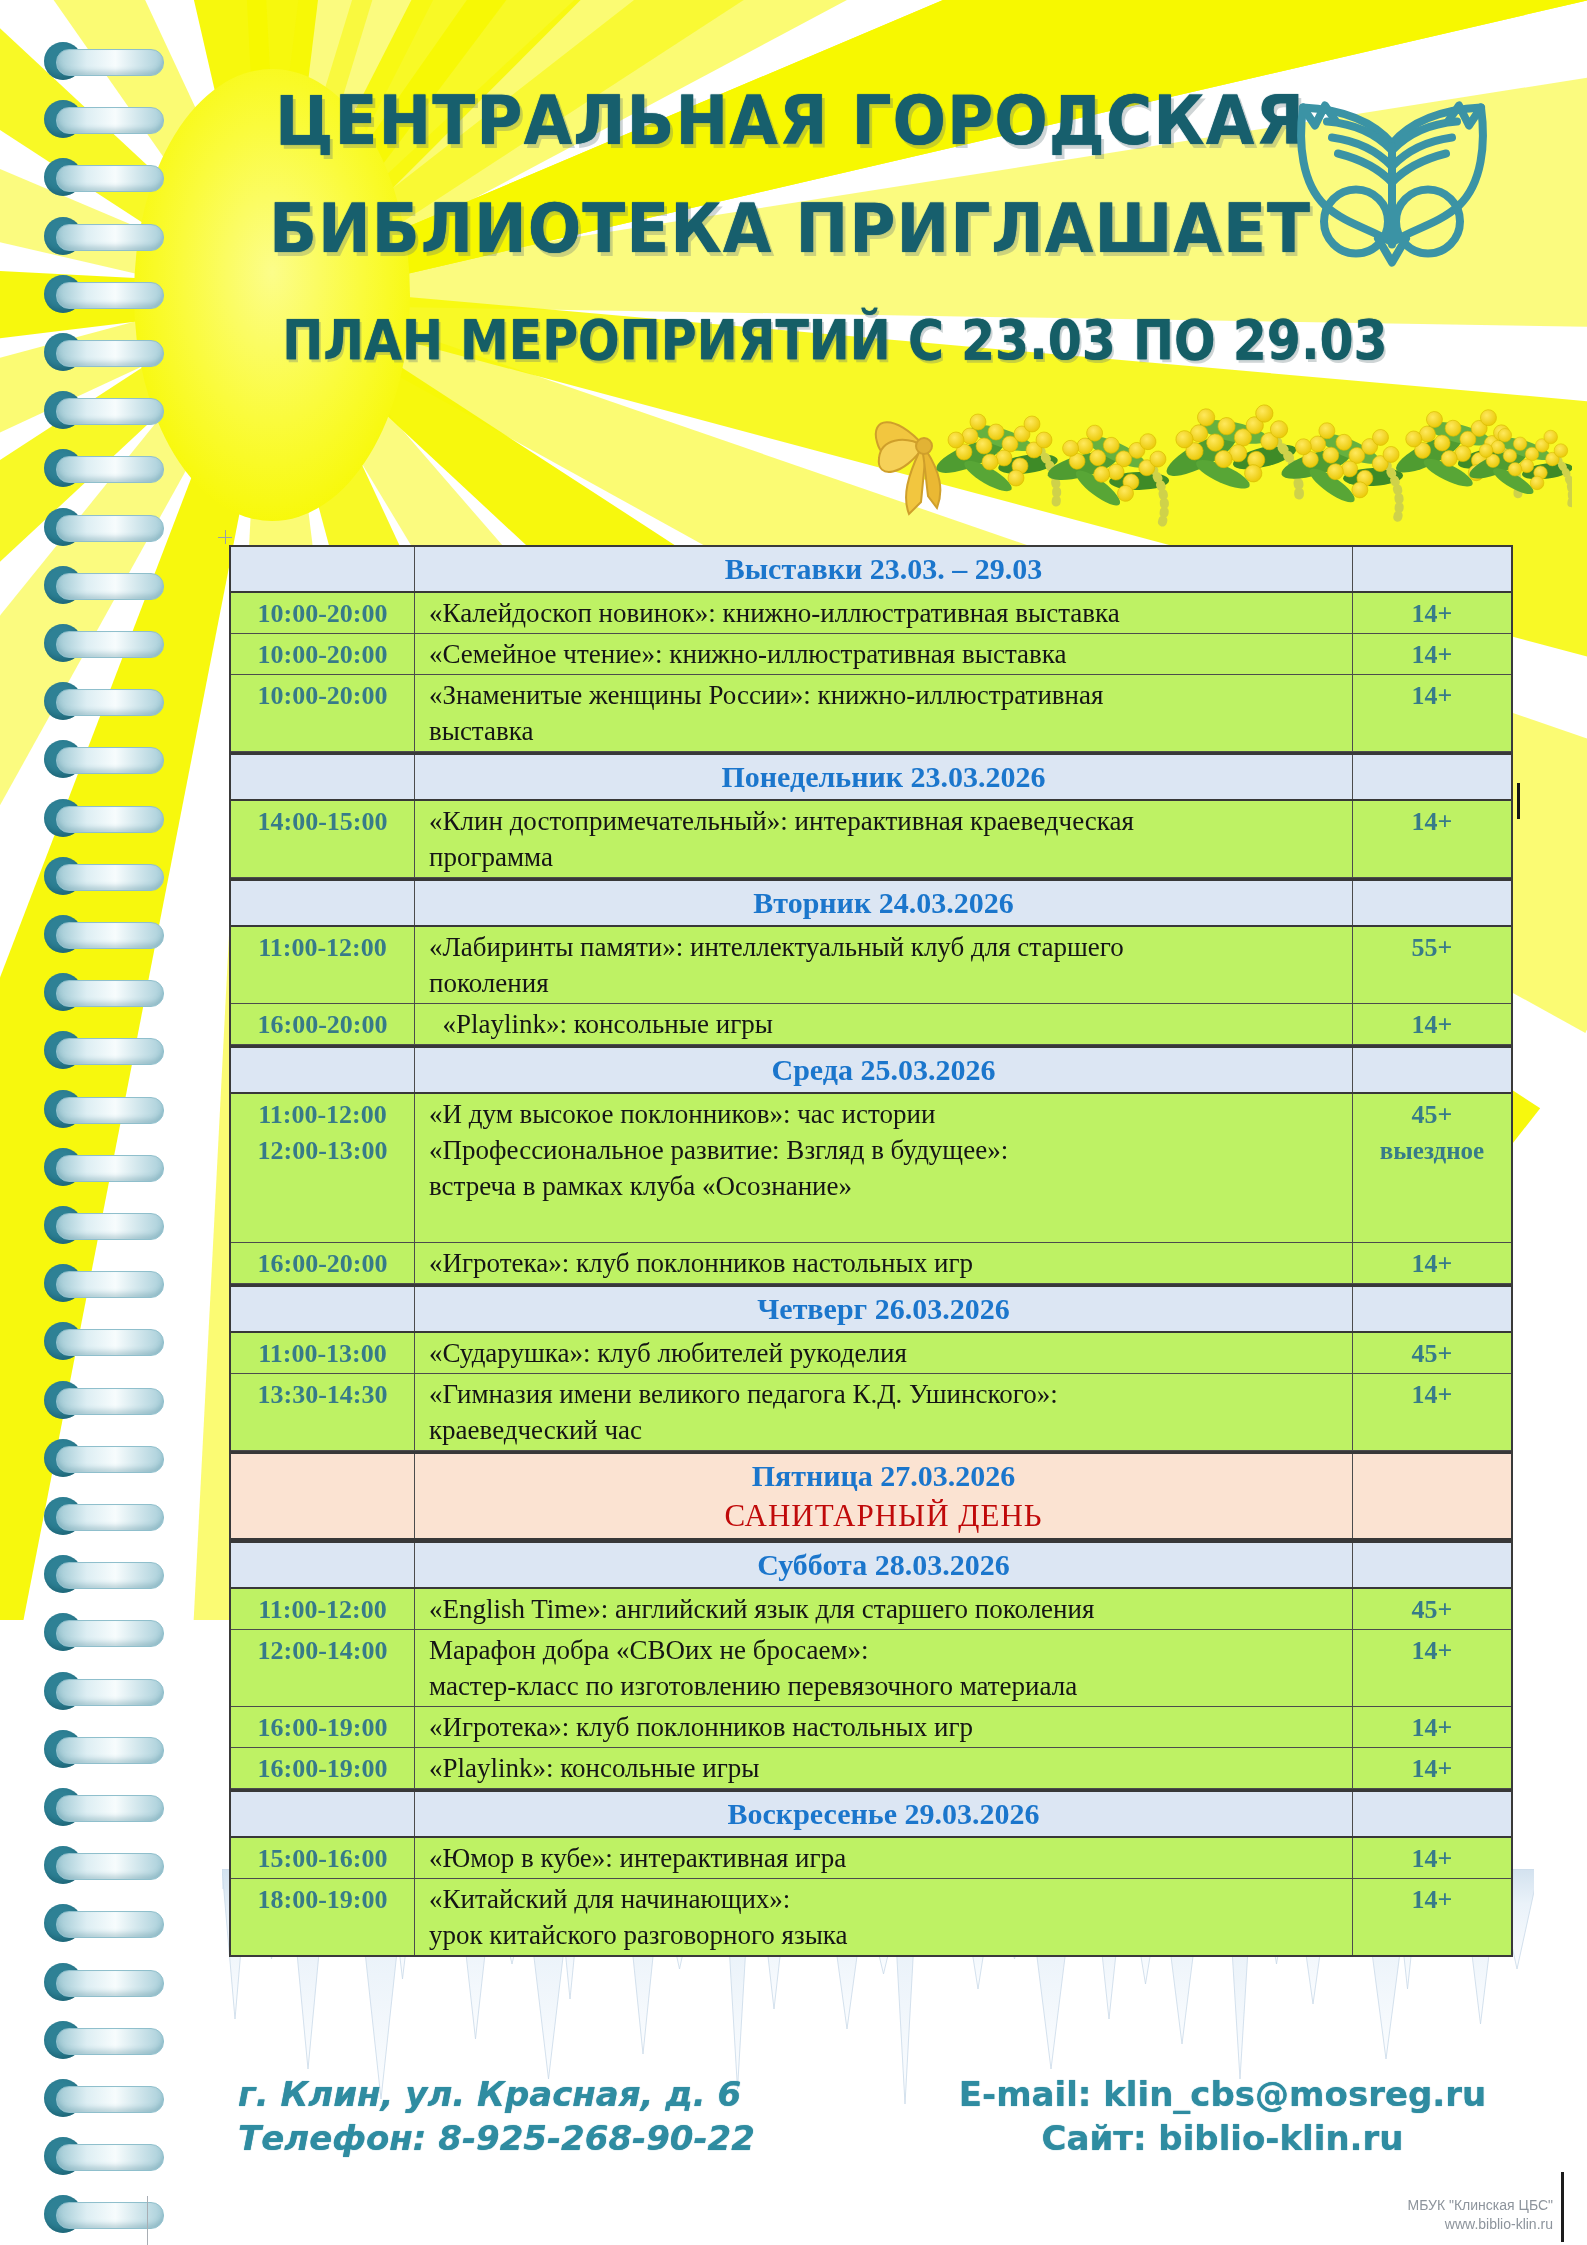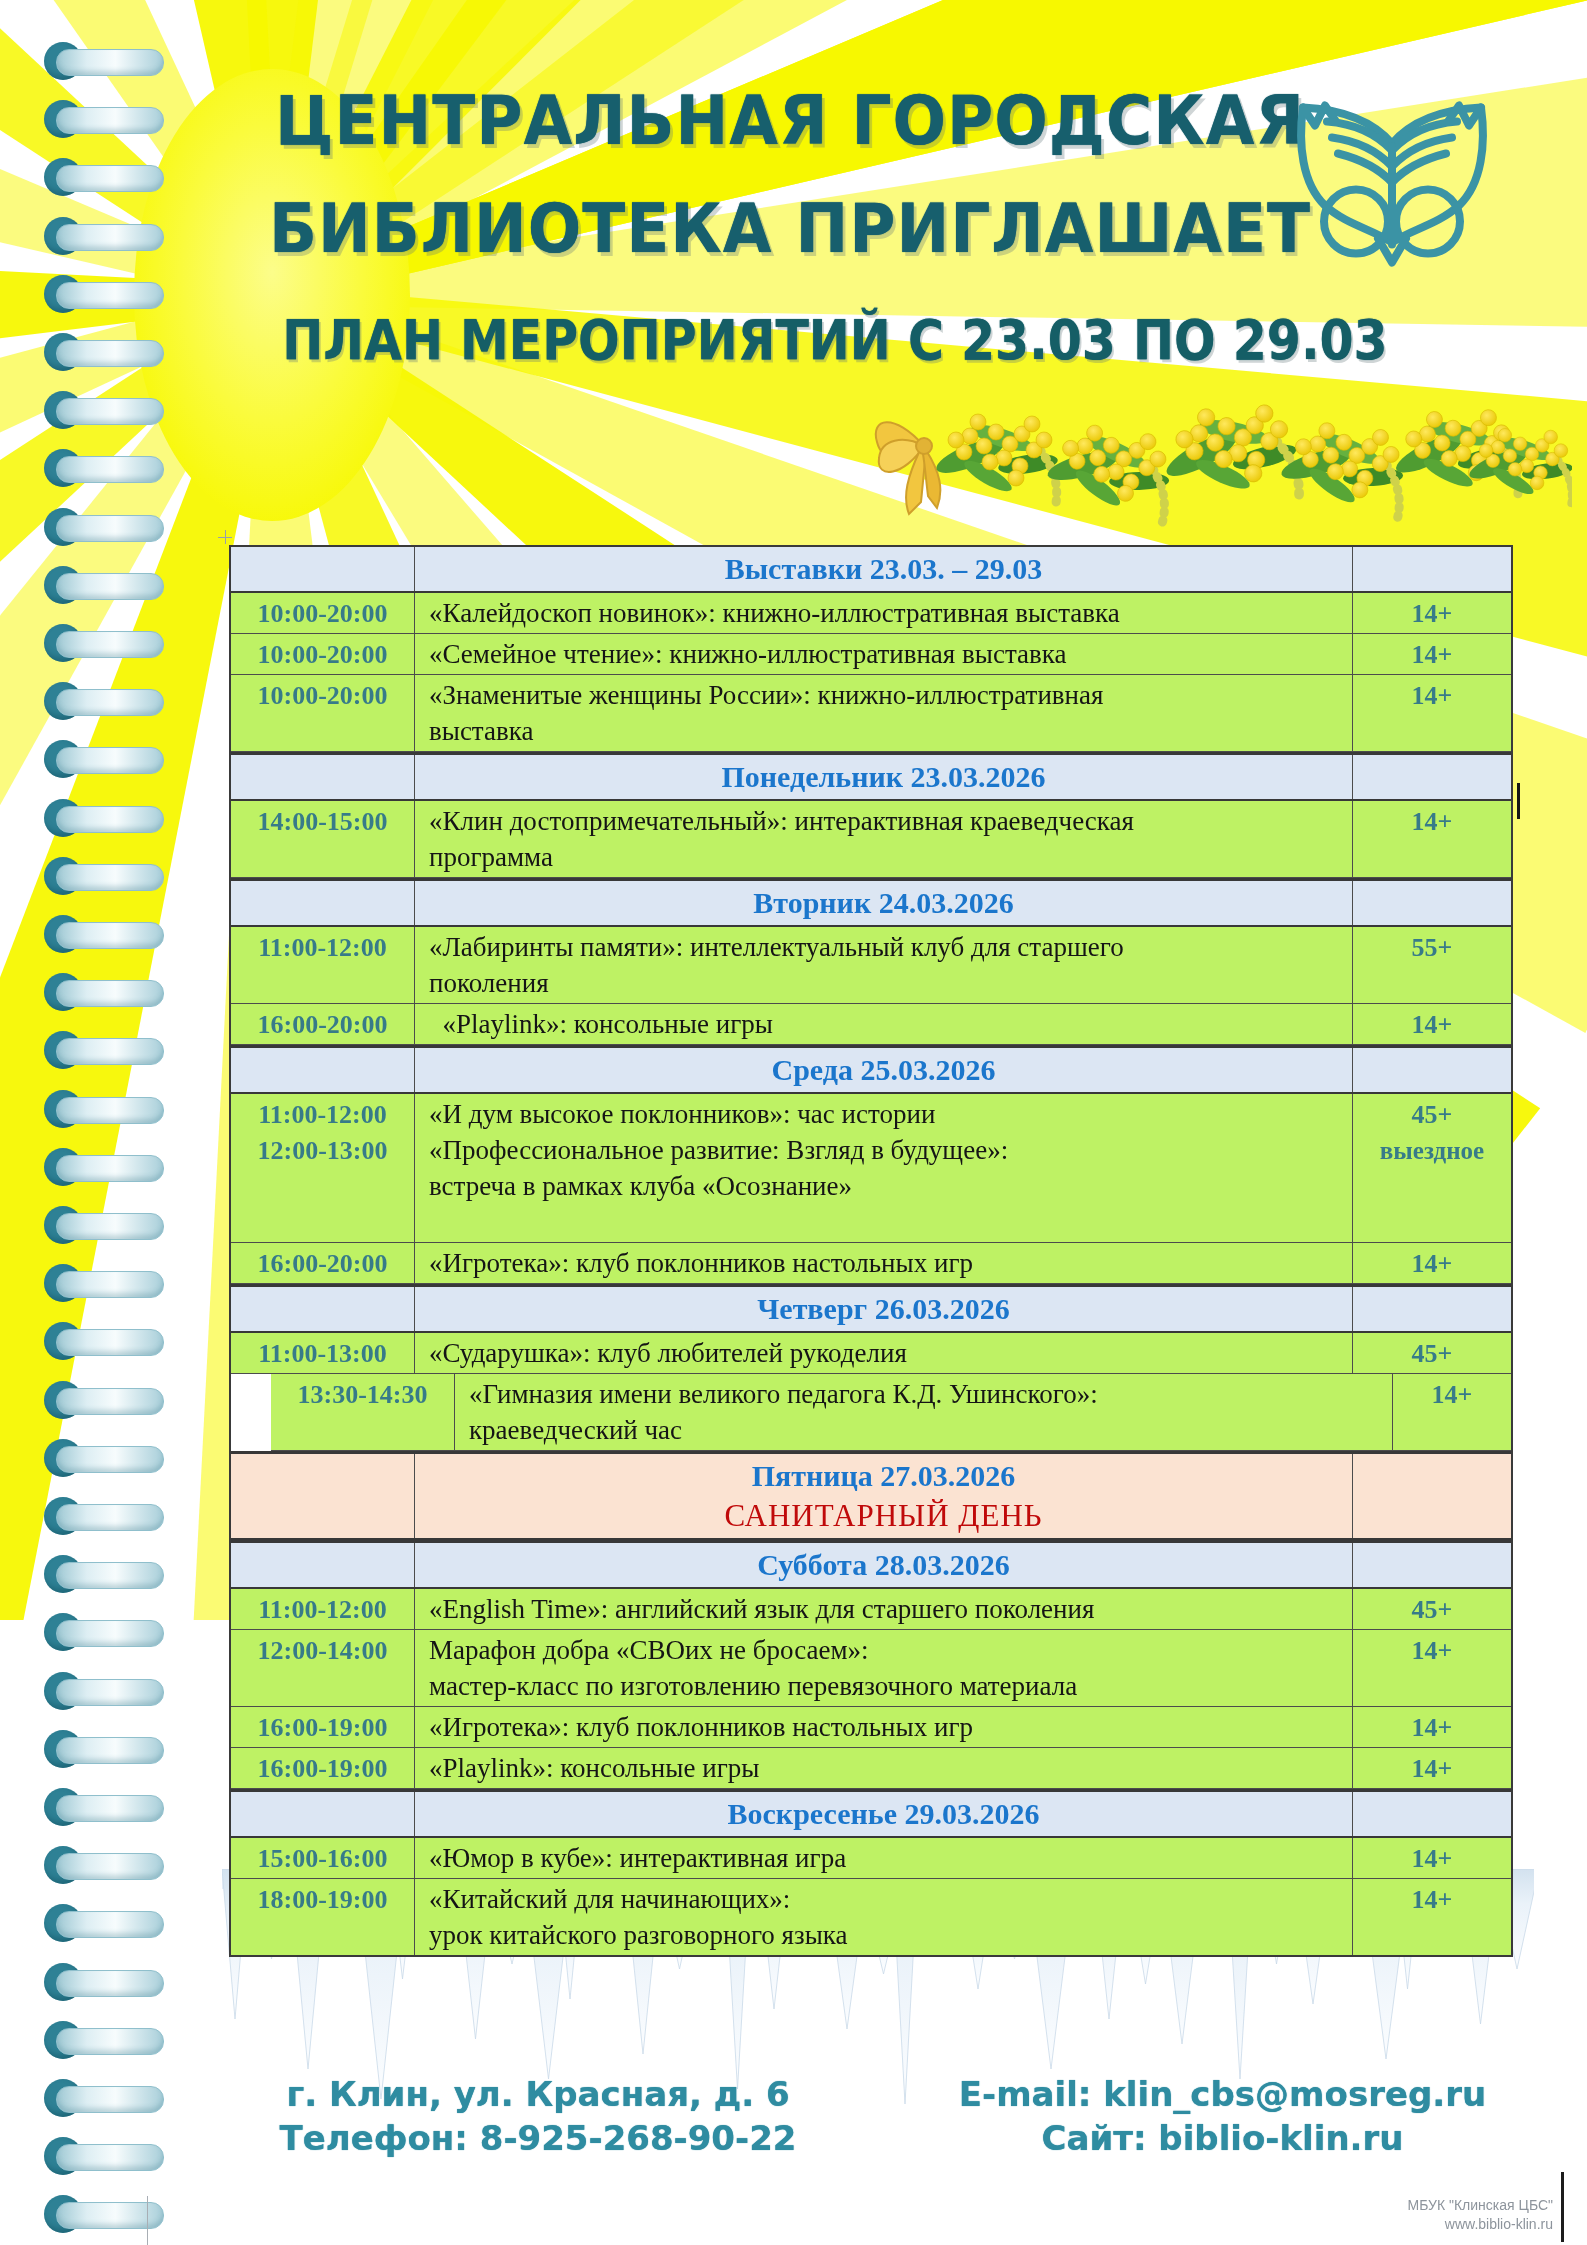--- a/index.html
+++ b/index.html
@@ -51,21 +51,21 @@
   .sec-title{font-weight:bold;font-size:30px;color:#1b76cc;line-height:40px;text-align:center;}
   .sanit-label{font-weight:normal;font-size:31px;color:#c00a0a;line-height:40px;text-align:center;letter-spacing:1px;}
   .age-note{font-size:25px;}
 
   
   #icicles{position:absolute;left:222px;top:1869px;z-index:3;}
 
   
   .contact{position:absolute;z-index:3;font-family:"DejaVu Sans",sans-serif;font-weight:bold;
       color:#2f8ca1;font-size:34px;line-height:44px;text-shadow:0 0 1px #2f8ca1;}
-  #contactLeft{left:238px;top:2072px;width:600px;text-align:center;}
+  #contactLeft{left:238px;top:2072px;width:600px;text-align:left;font-style:italic;}
   #contactRight{left:930px;top:2072px;width:585px;text-align:center;}
 
   .small-print{position:absolute;right:34px;top:2196px;z-index:3;text-align:right;
       font-family:"Liberation Sans",sans-serif;font-size:14px;line-height:19px;color:#8d949c;}
 
   
   .edge-line-right{position:absolute;left:1561px;top:2172px;width:3px;height:70px;background:#1c1c1c;z-index:5;}
   .edge-line-left{position:absolute;left:147px;top:2196px;width:1px;height:49px;background:#a8aeb4;z-index:5;}
   .cursor-artifact{position:absolute;left:1517px;top:783px;width:3px;height:36px;background:#161616;z-index:5;}
   .table-handle{position:absolute;left:218px;top:530px;width:14px;height:14px;z-index:5;
@@ -472,21 +472,21 @@
         <div class="c t">
           <div>11:00-13:00</div>
         </div>
         <div class="c e">
           <div>«Сударушка»: клуб любителей рукоделия</div>
         </div>
         <div class="c a">
           <div>45+</div>
         </div>
       </div>
-      <div class="row r-event" style="min-height: 72px; margin-left: 40px;">
+      <div class="row r-event" style="min-height: 72px;">
         <div class="c t">
           <div>13:30-14:30</div>
         </div>
         <div class="c e">
           <div>«Гимназия имени великого педагога К.Д. Ушинского»:</div>
           <div>краеведческий час</div>
         </div>
         <div class="c a">
           <div>14+</div>
         </div>

